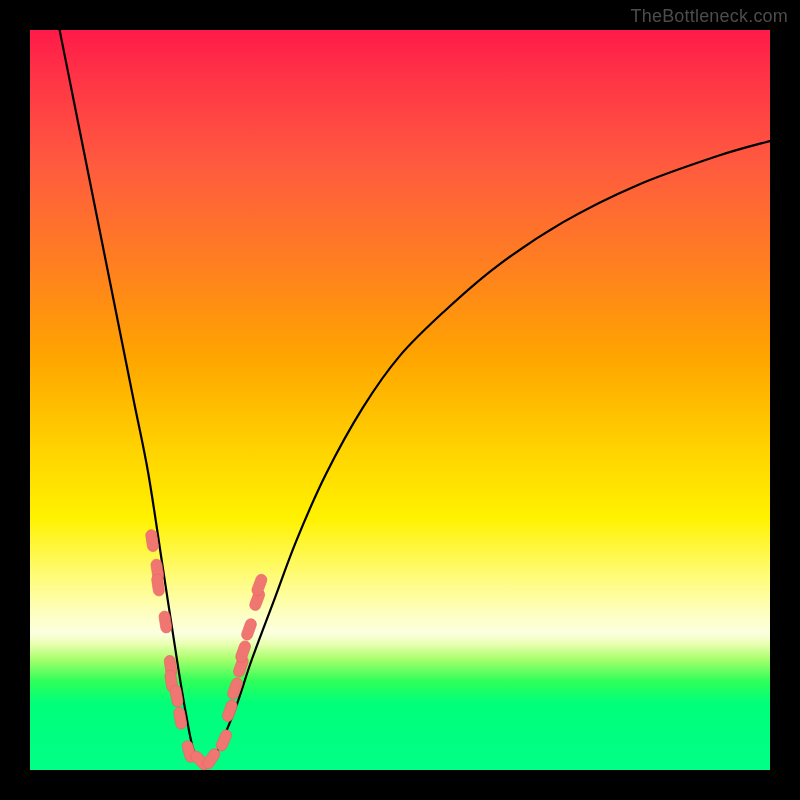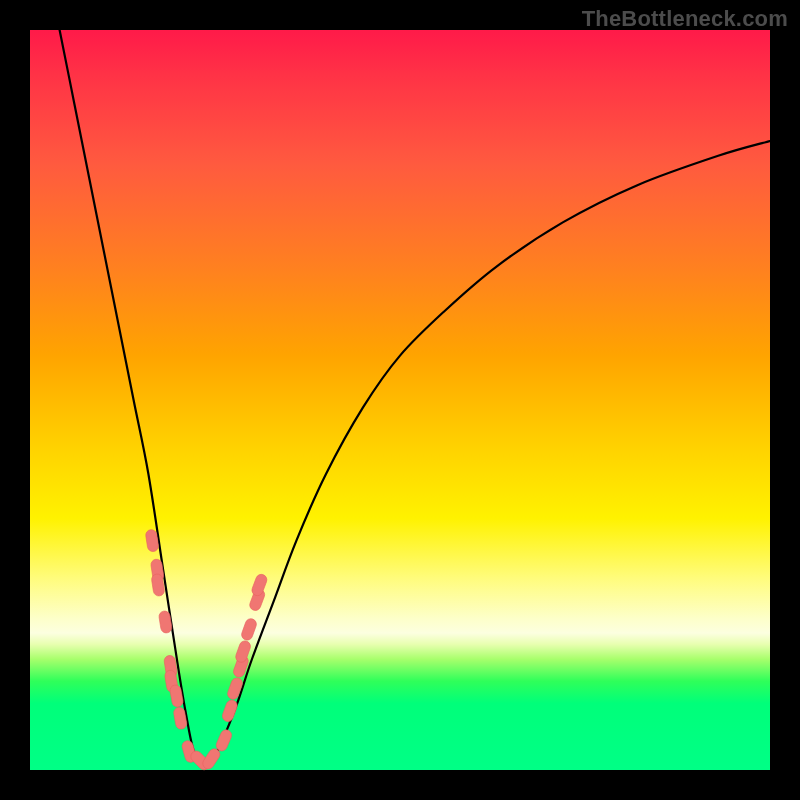--- a/index.html
+++ b/index.html
@@ -43,22 +43,22 @@
       #2fff5a 88%,
       #00ff7a 91%,
       #00ff86 100%
     );
   }
   .watermark {
     position: absolute;
     top: 6px;
     right: 12px;
     color: #4c4c4c;
-    font-size: 22px;
-    font-weight: 700;
+    font-size: 18px;
+    font-weight: 400;
     letter-spacing: 0.2px;
     user-select: none;
   }
   svg.curve {
     position: absolute;
     left: 0;
     top: 0;
     width: 740px;
     height: 740px;
     overflow: visible;

